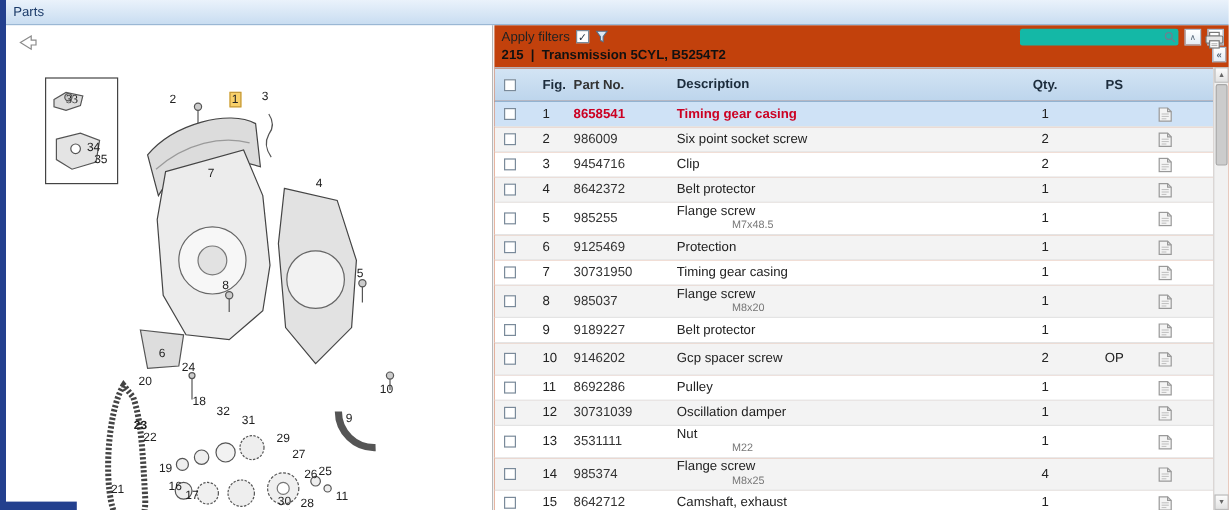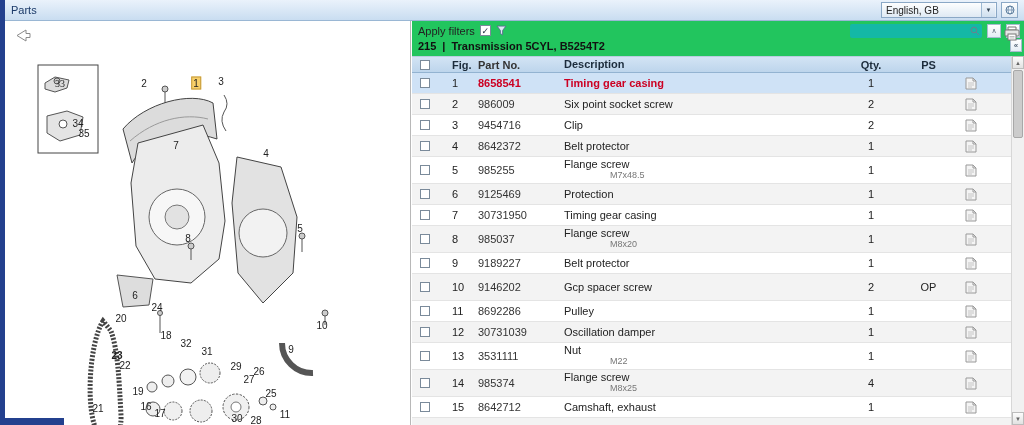--- a/index.html
+++ b/index.html
@@ -31,21 +31,21 @@
   
   .left-panel { position:absolute; left:5px; top:21px; width:406px; height:404px;
     background:#fff; border-right:1px solid #b8b8b8; overflow:hidden; }
   .back-arrow { position:absolute; left:10px; top:8px; z-index:5; cursor:pointer; }
   .diagram-svg { position:absolute; left:0; top:0; }
   .dlabel { position:absolute; transform:translate(-50%,-50%); font-size:10px; color:#222;
     padding:0 1px; line-height:11px; background:transparent; cursor:pointer; z-index:4; }
   .dlabel.highlight { background:#f8d06a; border:1px solid #c49a3c; }
 
   
-  .right-panel { position:absolute; left:412px; top:21px; right:0; bottom:0; background:#22c55e; }
+  .right-panel { position:absolute; left:412px; top:21px; right:0; bottom:0; background:#c2410c; }
 
   .filters-row { height:17px; display:flex; align-items:center; gap:5px; padding:2px 4px 0 6px; }
   .cb { display:inline-block; width:11px; height:11px; border:1px solid #7a8a9a; background:#fff;
     text-align:center; line-height:10px; font-size:9px; color:#234; }
   .search-wrap { margin-left:auto; position:relative; width:132px; height:14px; }
   .search-input { width:100%; height:14px; border:7px solid #14b8a6; border-radius:2px;
     font-size:10px; padding:0 16px 0 4px; color:#444; font-family:Liberation Serif, serif; }
   .search-input::placeholder { color:#9aa6b2; }
   .search-icon-wrap { position:absolute; right:2px; top:2px; }
   .nav-btn { width:14px; height:14px; border:1px solid #a8bccf; background:linear-gradient(#fff,#e4edf5);
@@ -53,21 +53,21 @@
 
   .section-row { height:16px; display:flex; align-items:center; gap:6px; padding:0 20px 0 6px;
     font-weight:bold; font-size:11px; color:#111; position:relative; }
   .collapse-btn { position:absolute; right:2px; top:1px; width:12px; height:13px; border:1px solid #a8bccf;
     background:linear-gradient(#fff,#e4edf5); font-size:8px; color:#567; display:flex;
     align-items:center; justify-content:center; cursor:pointer; }
 
   
   .table-area { position:absolute; left:0; right:13px; top:35px; bottom:0; overflow:hidden;
     border-top:1px solid #b9cde0; }
-  .thead { display:flex; align-items:center; height:16px; background:linear-gradient(#d3e4f4,#bdd5ec);
+  .thead { display:flex; align-items:center; height:28px; background:linear-gradient(#d3e4f4,#bdd5ec);
     border-bottom:1px solid #93b3d1; font-weight:bold; color:#1c2c3c; }
   .trow { display:flex; align-items:center; min-height:21px; border-bottom:1px solid #e4e4e4;
     background:#fff; cursor:pointer; }
   .trow.alt { background:#f3f3f3; }
   .trow.two { min-height:27px; }
   .trow.selected { background:#cfe2f6; }
   .trow.selected .col-part, .trow.selected .desc-main { color:#cc0022; font-weight:bold; }
 
   .col-check { width:26px; display:flex; justify-content:center; }
   .col-check .cb { width:10px; height:10px; }
@@ -95,33 +95,20 @@
 </style>
 </head>
 <body>
 
 <div class="window">
   <div class="edge-left"></div>
   <div class="edge-bottom"></div>
 
   <div class="topbar">
     <span class="topbar-title">Parts</span>
-    <div class="topbar-right">
-      <div class="combo">
-        <span class="combo-text">English, GB</span>
-        <span class="combo-arrow">▼</span>
-      </div>
-      <div class="mini-btn">
-        <svg width="10" height="10" viewBox="0 0 10 10">
-          <circle cx="5" cy="5" r="4" fill="#eef5fb" stroke="#5b7d9e"></circle>
-          <ellipse cx="5" cy="5" rx="2" ry="4" fill="none" stroke="#5b7d9e" stroke-width="0.7"></ellipse>
-          <line x1="1" y1="5" x2="9" y2="5" stroke="#5b7d9e" stroke-width="0.7"></line>
-        </svg>
-      </div>
-    </div>
   </div>
 
   <div class="print-btn">
     <svg width="16" height="15" viewBox="0 0 16 15">
       <path d="M4 1 h8 v3 h-8 z" fill="#fff" stroke="#777"></path>
       <rect x="1" y="4" width="14" height="6" rx="1" fill="#e6e6e6" stroke="#777"></rect>
       <rect x="4" y="8" width="8" height="6" fill="#fff" stroke="#777"></rect>
       <path d="M5.5 10.5 h5 M5.5 12 h5" stroke="#aaa" stroke-width="0.8"></path>
     </svg>
   </div>
@@ -199,21 +186,21 @@
         <div class="dlabel" style="left: 130px; top: 274px;">6</div>
         <div class="dlabel" style="left: 152px; top: 286px;">24</div>
         <div class="dlabel" style="left: 116px; top: 297px;">20</div>
         <div class="dlabel" style="left: 161px; top: 314px;">18</div>
         <div class="dlabel" style="left: 181px; top: 322px;">32</div>
         <div class="dlabel" style="left: 202px; top: 330px;">31</div>
         <div class="dlabel" style="left: 112px; top: 334px; font-weight: bold;">23</div>
         <div class="dlabel" style="left: 120px; top: 344px;">22</div>
         <div class="dlabel" style="left: 231px; top: 345px;">29</div>
         <div class="dlabel" style="left: 244px; top: 358px;">27</div>
-        <div class="dlabel" style="left: 254px; top: 350px;">26</div>
+        <div class="dlabel" style="left: 254px; top: 375px;">26</div>
         <div class="dlabel" style="left: 266px; top: 372px;">25</div>
         <div class="dlabel" style="left: 133px; top: 370px;">19</div>
         <div class="dlabel" style="left: 141px; top: 385px;">16</div>
         <div class="dlabel" style="left: 155px; top: 392px;">17</div>
         <div class="dlabel" style="left: 93px; top: 387px;">21</div>
         <div class="dlabel" style="left: 232px; top: 397px;">30</div>
         <div class="dlabel" style="left: 251px; top: 399px;">28</div>
         <div class="dlabel" style="left: 286px; top: 328px;">9</div>
         <div class="dlabel" style="left: 317px; top: 304px;">10</div>
         <div class="dlabel" style="left: 280px; top: 393px;">11</div>

